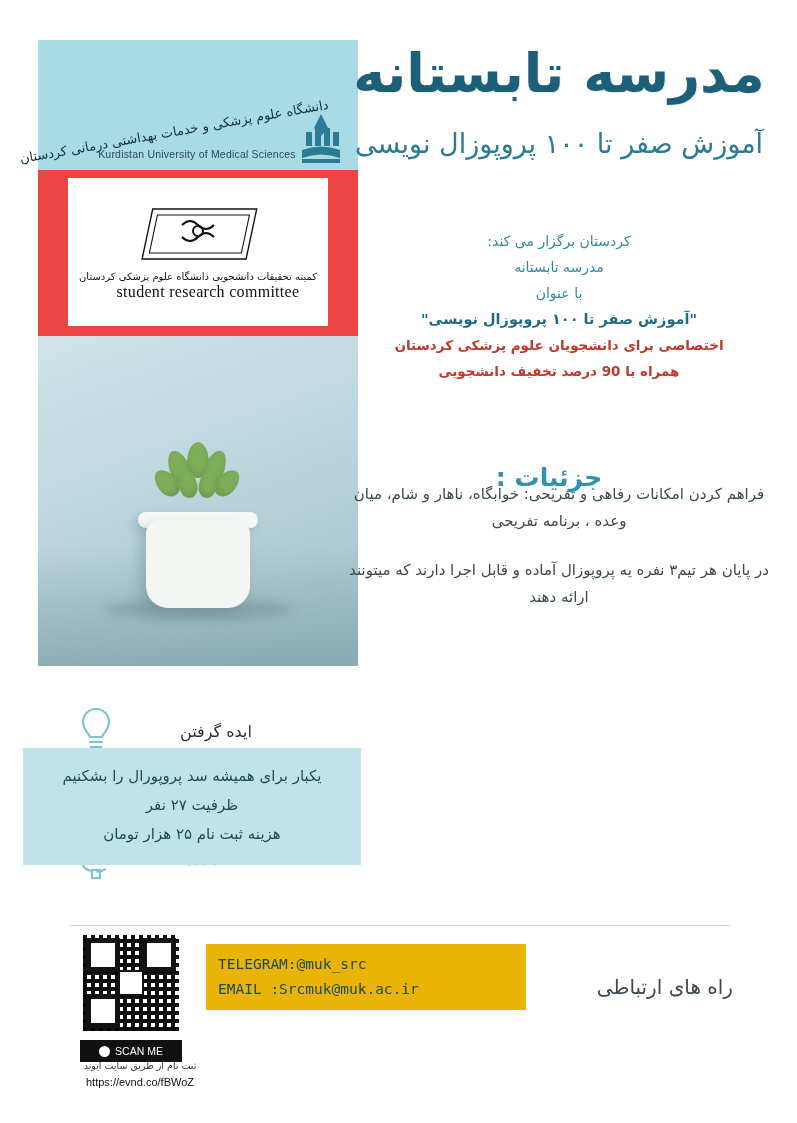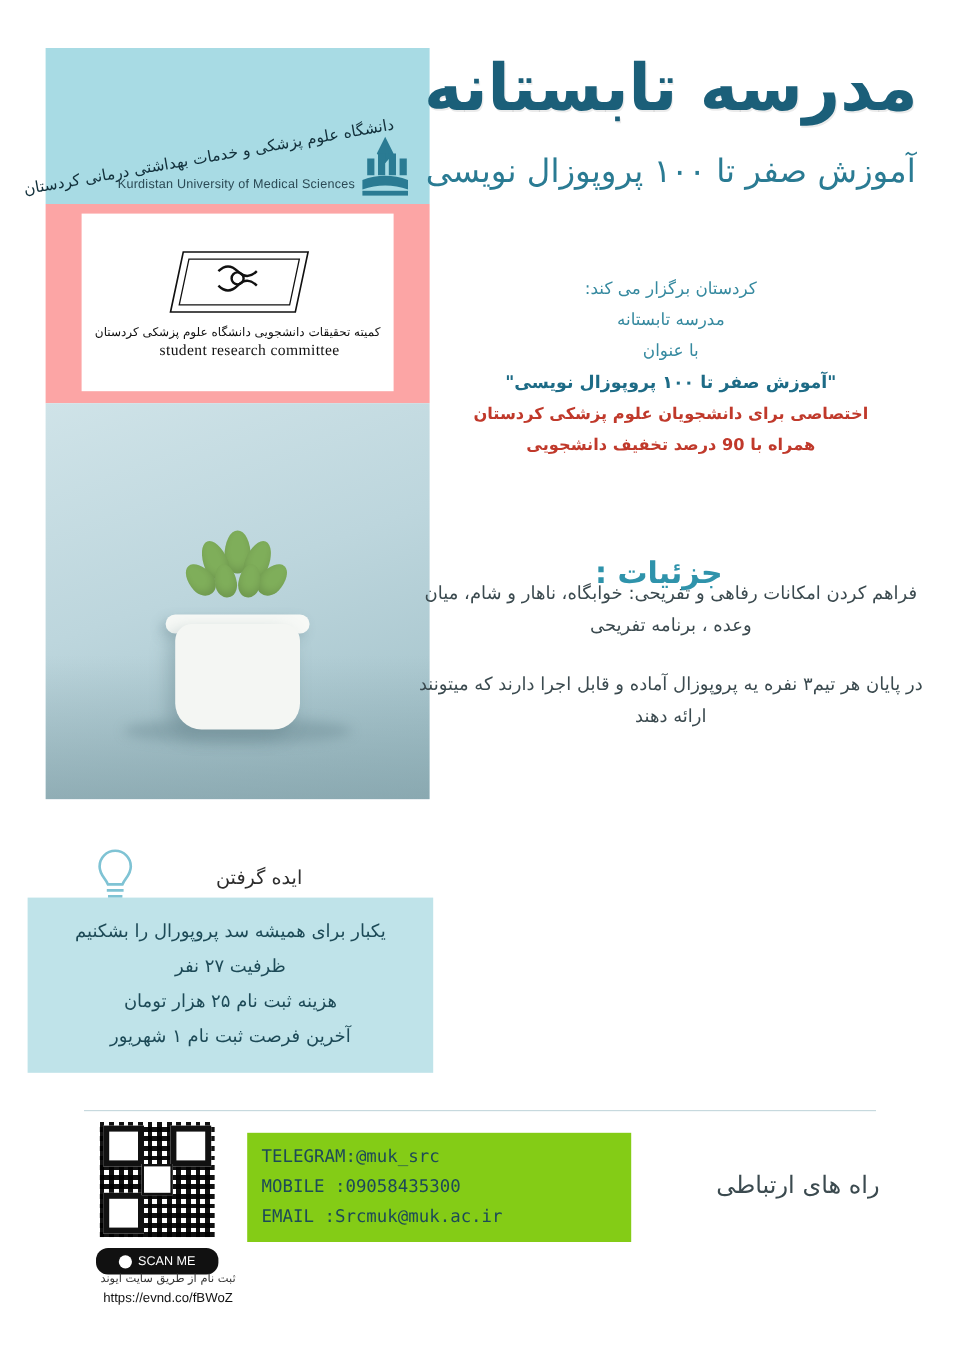--- a/index.html
+++ b/index.html
@@ -55,21 +55,21 @@
     font-size: 10.5px;
     color: #2b4a55;
     letter-spacing: .2px;
     direction: ltr;
     font-family: "Liberation Sans", sans-serif;
   }
 
   .src-card {
     width: 320px;
     height: 166px;
-    background: #fca5a5;
+    background: #ef4444;
     position: relative;
   }
   .src-white {
     position: absolute;
     left: 30px;
     top: 8px;
     width: 260px;
     height: 148px;
     background: #ffffff;
     display: flex;
@@ -77,21 +77,21 @@
     align-items: center;
     justify-content: center;
   }
   .src-fa {
     font-size: 10px;
     color: #111;
     margin-top: 6px;
     font-family: "DejaVu Sans", sans-serif;
   }
   .src-en {
-    font-size: 13px;
+    font-size: 16px;
     color: #111;
     direction: ltr;
     font-family: "Liberation Serif", serif;
     margin-top: 1px;
     letter-spacing: .3px;
     margin-left: 20px;
   }
 
   .photo-card {
     width: 320px;
@@ -281,21 +281,21 @@
     top: 925px;
     width: 660px;
     height: 1px;
     background: #c7d9de;
   }
   .contact-box {
     position: absolute;
     left: 206px;
     top: 944px;
     width: 296px;
-    background: #84cc16;
+    background: #eab308;
     padding: 8px 12px;
     direction: ltr;
     text-align: left;
   }
   .contact-box div {
     font-family: "DejaVu Sans Mono", monospace;
     font-size: 14.5px;
     line-height: 25px;
     color: #1d4a57;
   }
@@ -339,21 +339,21 @@
     transform: translate(-50%, -50%);
     width: 22px; height: 22px;
     background: #fff;
     border: 2px solid #111;
   }
   .scanme {
     margin-top: 6px;
     width: 102px;
     height: 22px;
     background: #111;
-    border-radius: 10px;
+    border-radius: 0;
     color: #fff;
     font-size: 10.5px;
     font-family: "Liberation Sans", sans-serif;
     display: flex;
     align-items: center;
     justify-content: center;
     gap: 5px;
     direction: ltr;
   }
   .scanme .dot {
@@ -490,30 +490,28 @@
 <div class="details-title">جزئیات :</div>
 <div class="details-body">
   <p>فراهم کردن امکانات رفاهی و تفریحی: خوابگاه، ناهار و شام، میان وعده ، برنامه تفریحی</p>
   <p>در پایان هر تیم۳ نفره یه پروپوزال آماده و قابل اجرا دارند که میتونند ارائه دهند</p>
 </div>
 
 <div class="callout">
   <div>یکبار برای همیشه سد پروپورال را بشکنیم</div>
   <div>ظرفیت ۲۷ نفر</div>
   <div>هزینه ثبت نام ۲۵ هزار تومان</div>
-  <div>آخرین فرصت ثبت نام ۱ شهریور</div>
 </div>
 
 <div class="divider"></div>
 
 <div class="contact-title">راه های ارتباطی</div>
 
 <div class="contact-box">
   <div>TELEGRAM:@muk_src</div>
-  <div>MOBILE :09058435300</div>
   <div>EMAIL :Srcmuk@muk.ac.ir</div>
 </div>
 
 <div class="qr-wrap">
   <div class="qr">
     <span class="eye tl"></span>
     <span class="eye tr"></span>
     <span class="eye bl"></span>
     <span class="center-logo"></span>
   </div>

